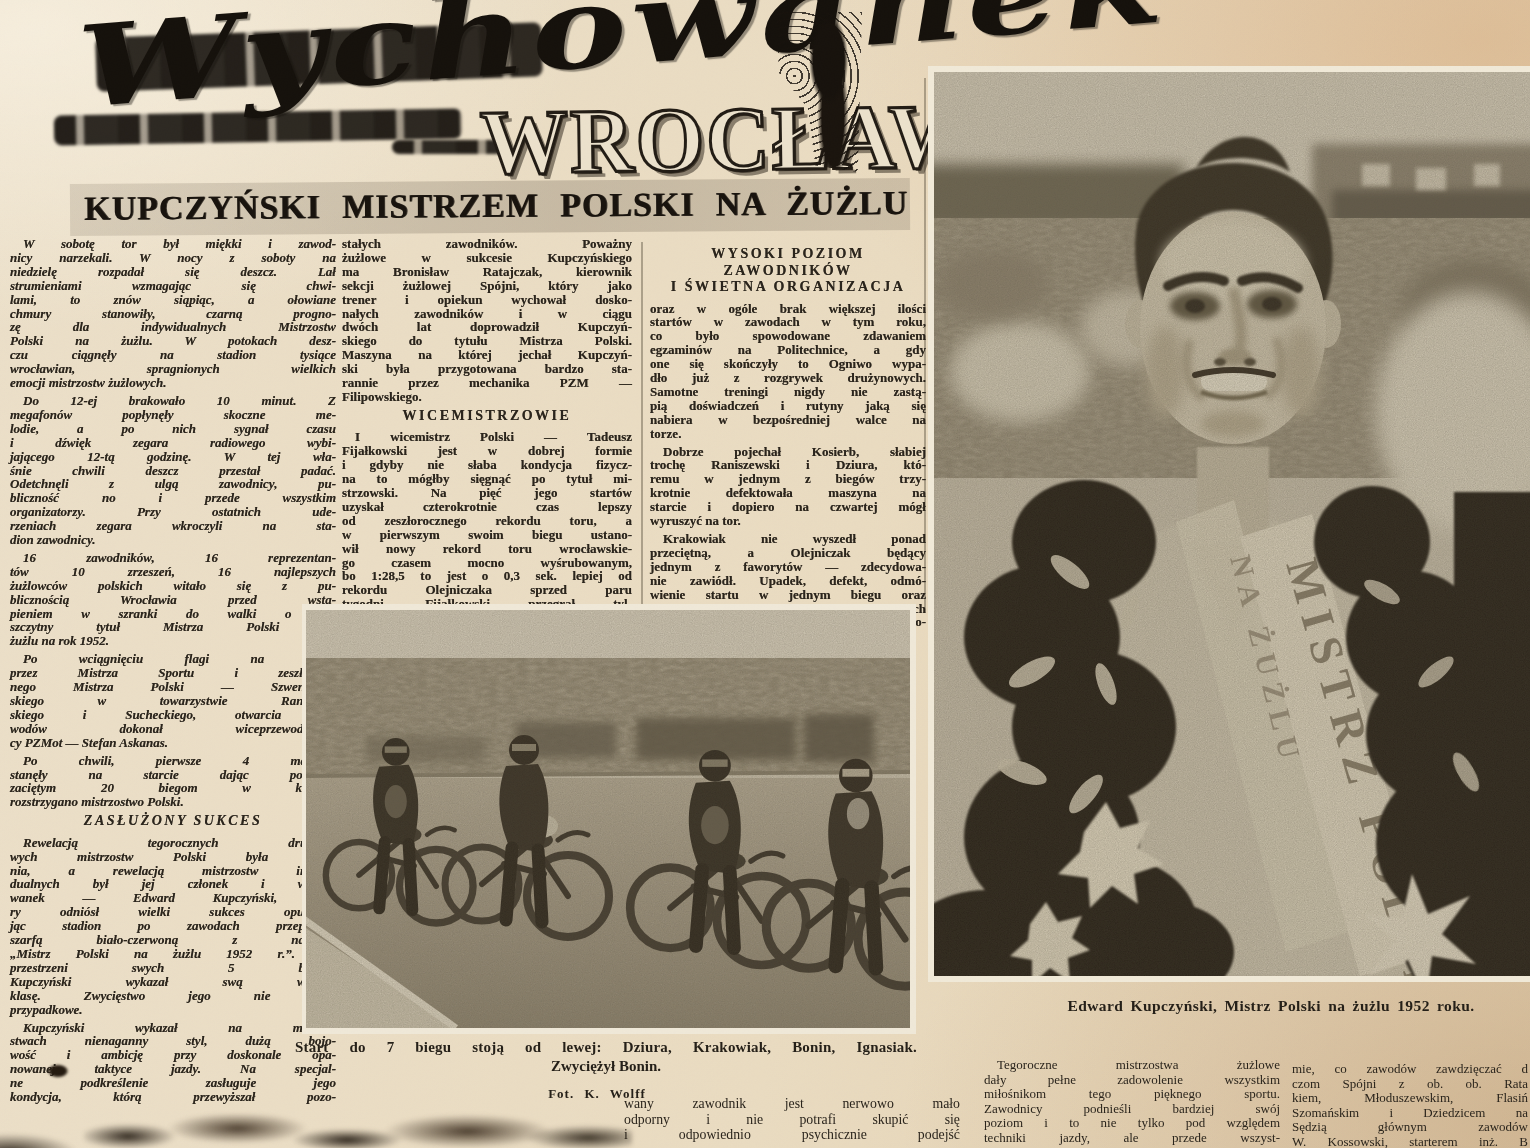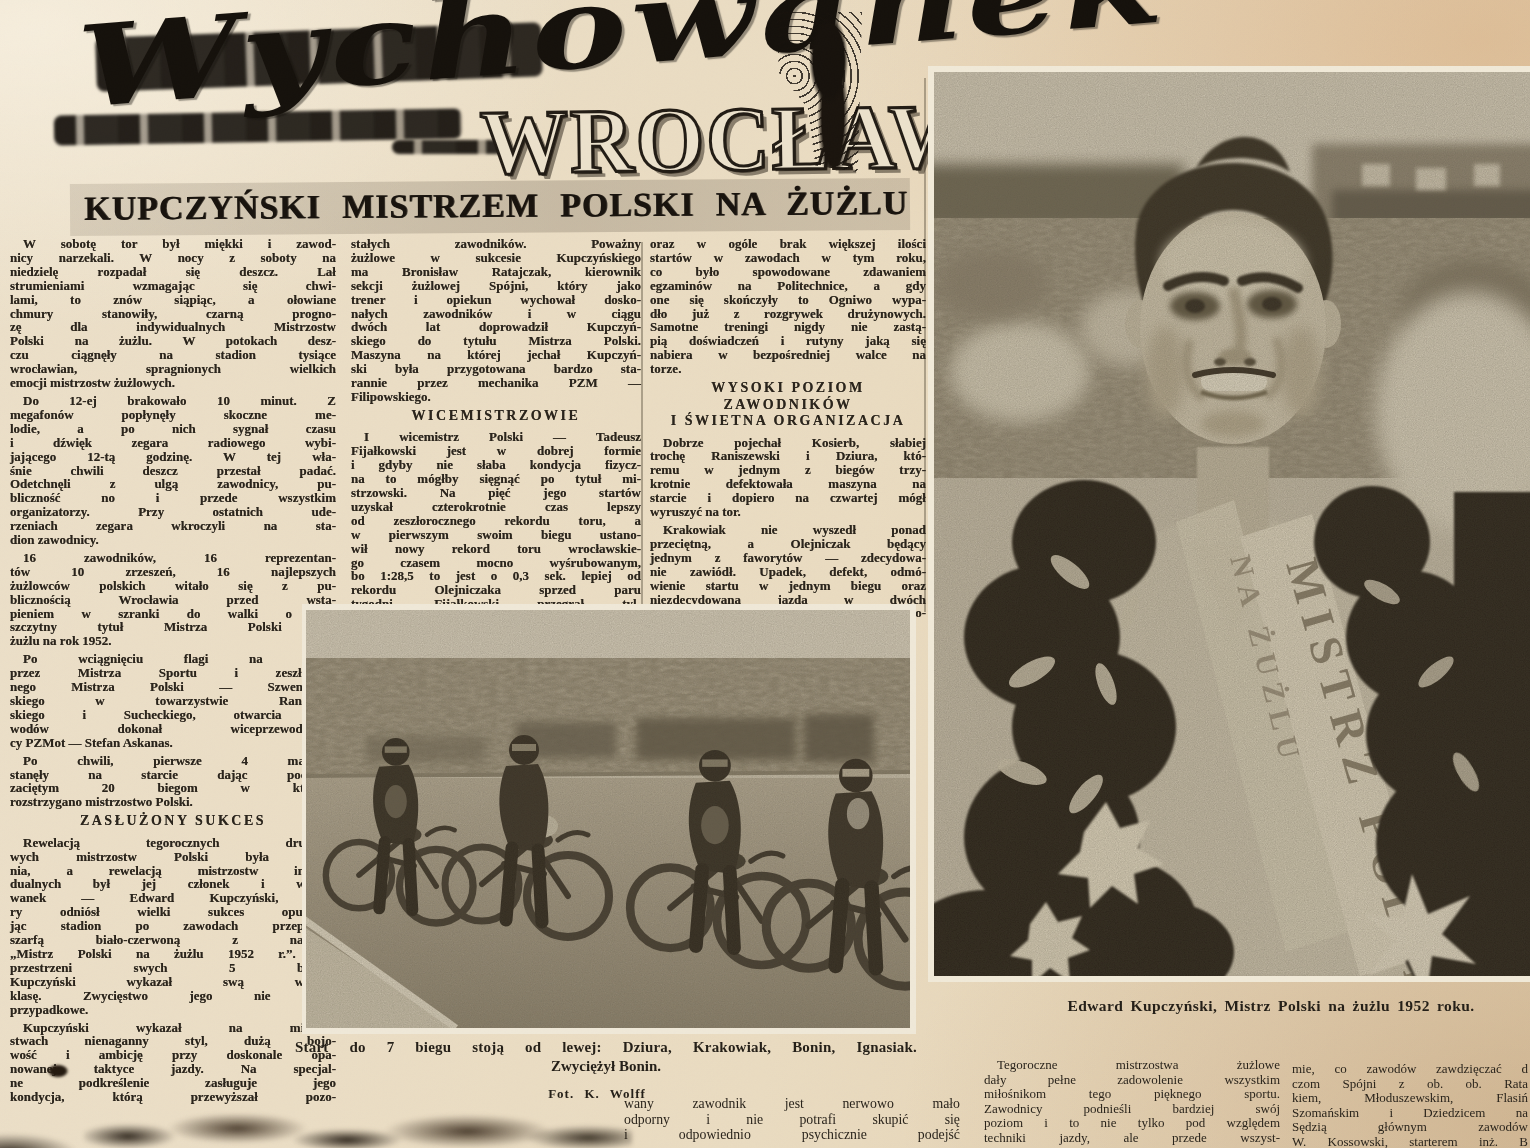--- a/index.html
+++ b/index.html
@@ -29,22 +29,22 @@
     clip-path:polygon(18% 0,100% 0,96% 100%,55% 96%,48% 60%,20% 38%);filter:blur(.6px);}
   .head-band{left:70px;top:181px;width:840px;height:52px;
     background:linear-gradient(90deg,rgba(124,112,94,.20),rgba(124,112,94,.32) 60%,rgba(124,112,94,.26));
     transform:rotate(-0.4deg);}
   .headline{left:84px;top:187px;width:824px;font-size:34px;font-weight:bold;letter-spacing:1px;
     color:#18130e;text-align:justify;text-align-last:justify;transform:rotate(-0.4deg);
     text-shadow:1px 0 0 rgba(24,19,14,.8);}
   
   .col{position:absolute;top:237px;font-size:13px;font-weight:bold;line-height:13.9px;
     color:#2a241c;text-shadow:0 0 .4px rgba(42,36,28,.6);}
-  .col1{left:10px;width:326px;}
-  .col2{left:342px;width:290px;margin-left:9px;}
+  .col1{left:10px;width:326px;font-style:italic;}
+  .col2{left:342px;width:290px;}
   .col3{left:650px;width:276px;}
   .tline{text-align:justify;text-align-last:justify;}
   .tline.lastline{text-align-last:left;}
   .tline.ind{text-indent:13px;}
   .blk + .blk{margin-top:4px;}
   .hblk{margin:9px 0 6px;}
   .hline{text-align:center;font-weight:bold;font-size:14px;letter-spacing:2.5px;line-height:16.5px;}
   .vrule{width:2px;background:rgba(72,60,46,.38);}
   
   .photo{background:#c7c0b0;box-sizing:border-box;}
@@ -220,35 +220,35 @@
         <div class="tline">od zeszłorocznego rekordu toru, a</div>
         <div class="tline">w pierwszym swoim biegu ustano-</div>
         <div class="tline">wił nowy rekord toru wrocławskie-</div>
         <div class="tline">go czasem mocno wyśrubowanym,</div>
         <div class="tline">bo 1:28,5 to jest o 0,3 sek. lepiej od</div>
         <div class="tline">rekordu Olejniczaka sprzed paru</div>
         <div class="tline">tygodni. Fijałkowski przegrał tyl-</div>
       </div>
     </div>
   <div class="col col3">
+      <div class="blk hblk">
+        <div class="hline">WYSOKI POZIOM ZAWODNIKÓW</div>
+        <div class="hline">I ŚWIETNA ORGANIZACJA</div>
+      </div>
       <div class="blk">
         <div class="tline">oraz w ogóle brak większej ilości</div>
         <div class="tline">startów w zawodach w tym roku,</div>
         <div class="tline">co było spowodowane zdawaniem</div>
         <div class="tline">egzaminów na Politechnice, a gdy</div>
         <div class="tline">one się skończyły to Ogniwo wypa-</div>
         <div class="tline">dło już z rozgrywek drużynowych.</div>
         <div class="tline">Samotne treningi nigdy nie zastą-</div>
         <div class="tline">pią doświadczeń i rutyny jaką się</div>
         <div class="tline">nabiera w bezpośredniej walce na</div>
         <div class="tline lastline">torze.</div>
-      </div>
-      <div class="blk hblk">
-        <div class="hline">WYSOKI POZIOM ZAWODNIKÓW</div>
-        <div class="hline">I ŚWIETNA ORGANIZACJA</div>
       </div>
       <div class="blk">
         <div class="tline ind">Dobrze pojechał Kosierb, słabiej</div>
         <div class="tline">trochę Raniszewski i Dziura, któ-</div>
         <div class="tline">remu w jednym z biegów trzy-</div>
         <div class="tline">krotnie defektowała maszyna na</div>
         <div class="tline">starcie i dopiero na czwartej mógł</div>
         <div class="tline lastline">wyruszyć na tor.</div>
       </div>
       <div class="blk">

